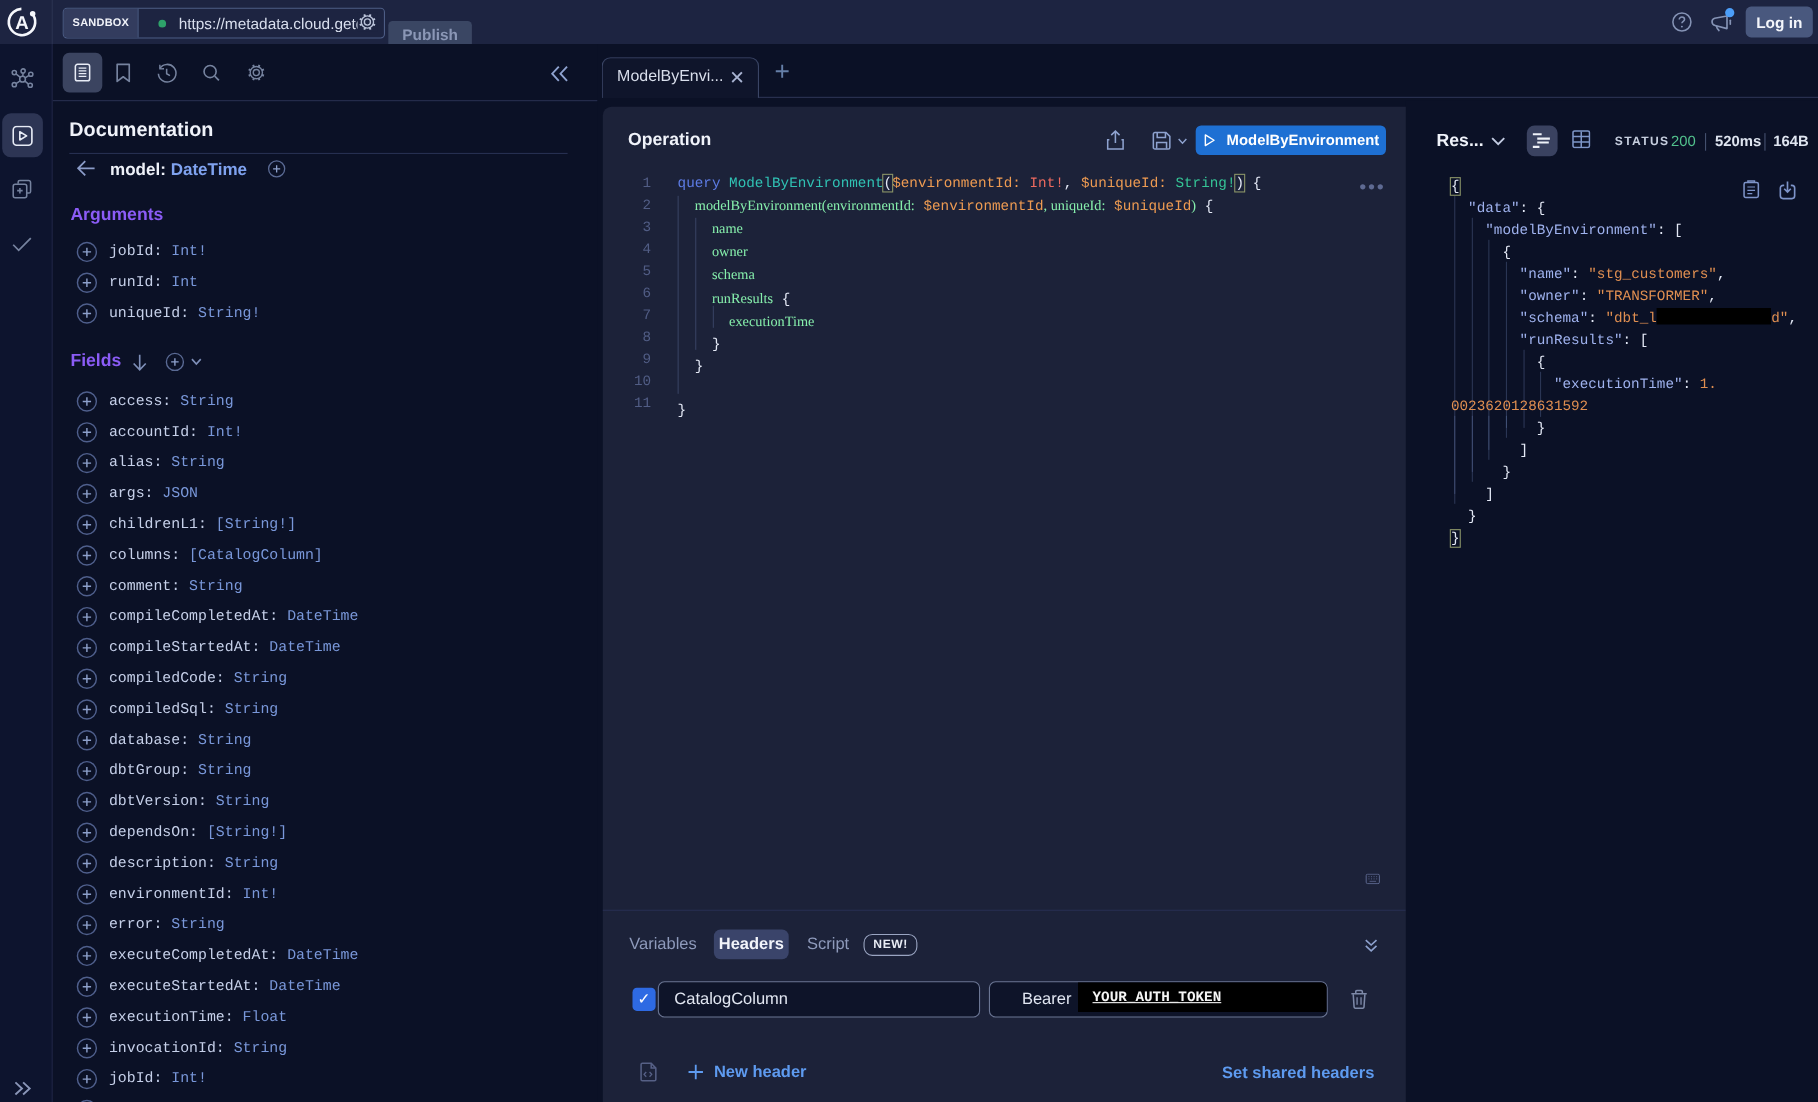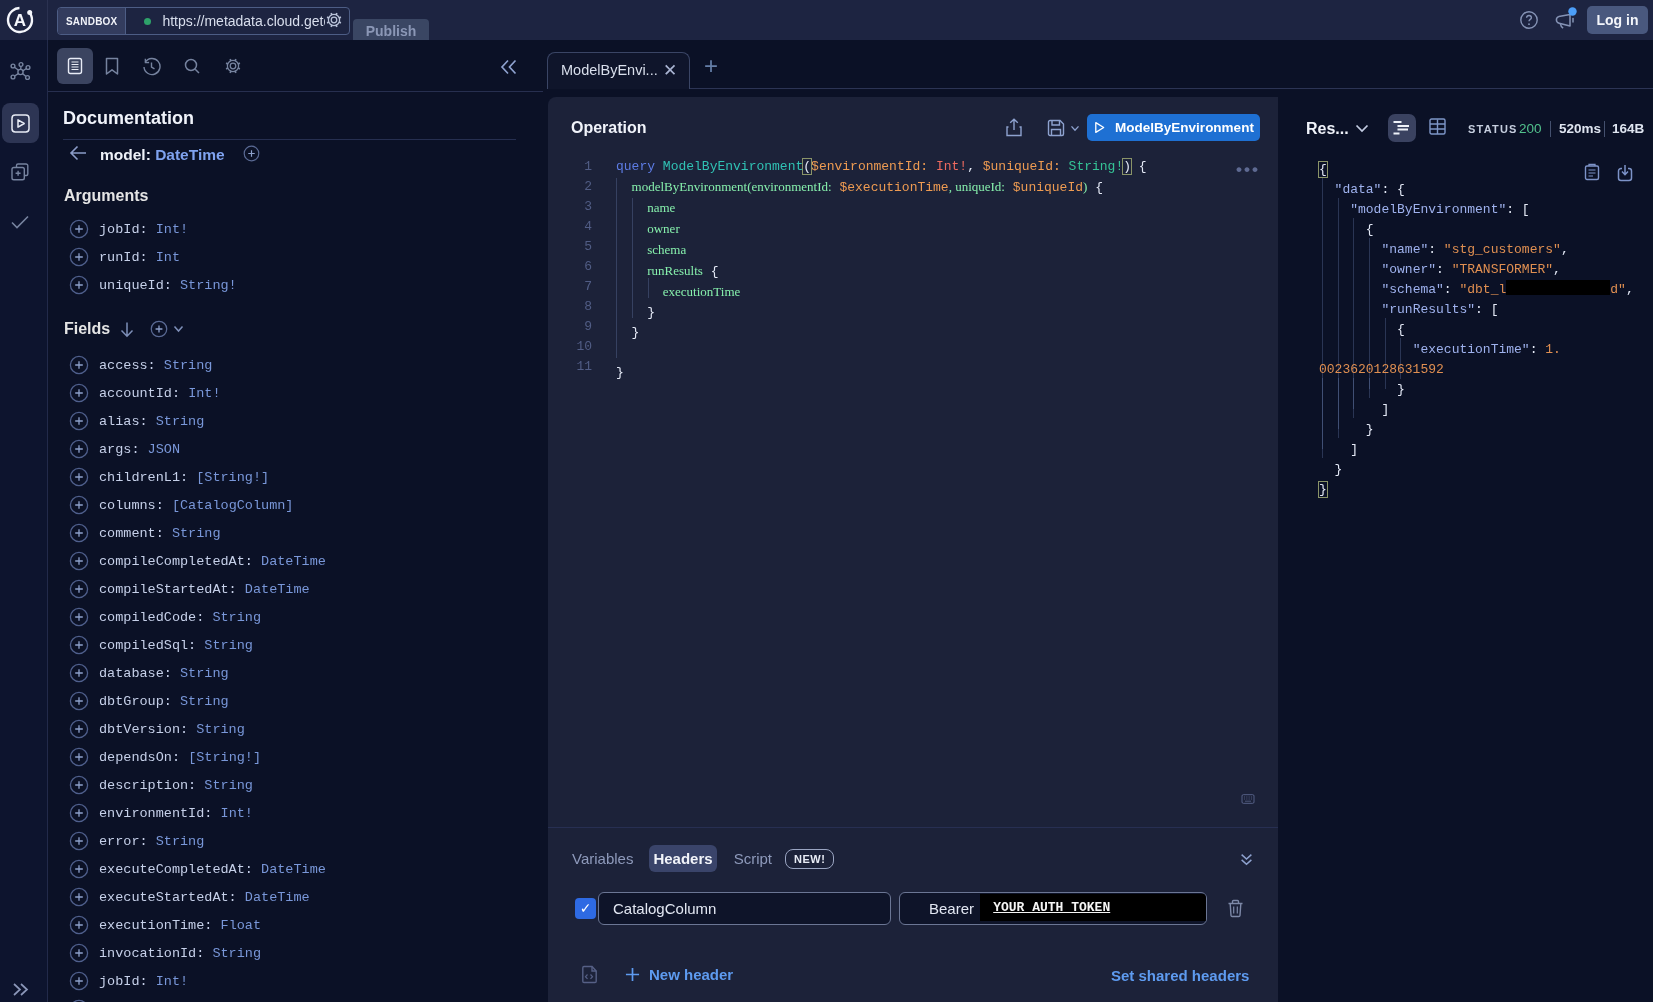--- a/index.html
+++ b/index.html
@@ -27,21 +27,21 @@
   #dividerTop { position:absolute; left:48px; top:91px; width:495px; height:1px; background:#272f4f; }
   #dividerTopR { position:absolute; left:690px; top:88px; width:963px; height:1px; background:#2c3454; }
   .toolbtn { position:absolute; top:48px; width:36px; height:36px; border-radius:6px; }
   .toolbtn.active { background:#3b4460; }
 
   #doctitle { position:absolute; left:63px; top:108px; color:#f0f3fa; font-size:18px; font-weight:bold; }
   #docdivider { position:absolute; left:63px; top:139px; width:453px; height:1px; background:#262f50; }
   #modelrow { position:absolute; left:100px; top:146px; font-size:15.5px; }
   #modelrow b { color:#eef1f8; font-weight:bold; }
   #modelrow .type { color:#7fa2ef; font-weight:bold; }
-  .sechdr { position:absolute; left:64px; color:#e5e5e5; font-size:16px; font-weight:bold; }
+  .sechdr { position:absolute; left:64px; color:#8b5cf6; font-size:16px; font-weight:bold; }
 
   .fieldrow { position:absolute; left:99px; font-family:"Liberation Mono", monospace; font-size:13.5px; line-height:19px; color:#c6d0e9; white-space:pre; }
   .fieldrow .t { color:#7997d9; }
   .pluscirc { position:absolute; left:69px; width:20px; height:20px; }
 
   
   #tab { position:absolute; left:547px; top:52px; width:143px; height:37px; background:#0f152b; border:1px solid #3a4565; border-bottom:none; border-radius:8px 8px 0 0; }
   #tab .txt { position:absolute; left:13px; top:9px; color:#d9dfec; font-size:14.5px; }
   #tab .x { position:absolute; left:115px; top:7px; color:#a9b4d2; font-size:17px; }
   #plus { position:absolute; left:704px; top:52px; color:#657fa8; font-size:24px; font-weight:normal; }
@@ -381,21 +381,21 @@
 3
 4
 5
 6
 7
 8
 9
 10
 11</div>
   <div class="codeline" id="code"><span class="kw">query</span> <span class="op">ModelByEnvironment</span><span class="brk">(</span><span class="vr">$environmentId:</span> <span class="ty-i">Int!</span>, <span class="vr">$uniqueId:</span> <span class="ty-s">String!</span><span class="brk">)</span> {
-  <span class="fld">modelByEnvironment(environmentId:</span> <span class="vr">$executionTime</span><span class="fld">, uniqueId:</span> <span class="vr">$uniqueId</span><span class="fld">)</span> {
+  <span class="fld">modelByEnvironment(environmentId:</span> <span class="vr">$environmentId</span><span class="fld">, uniqueId:</span> <span class="vr">$uniqueId</span><span class="fld">)</span> {
     <span class="fld">name</span>
     <span class="fld">owner</span>
     <span class="fld">schema</span>
     <span class="fld">runResults</span> {
       <span class="fld">executionTime</span>
     }
   }
 
 }</div>
   <div class="guide" style="left:68px; top:81px; height:180px;"></div>

